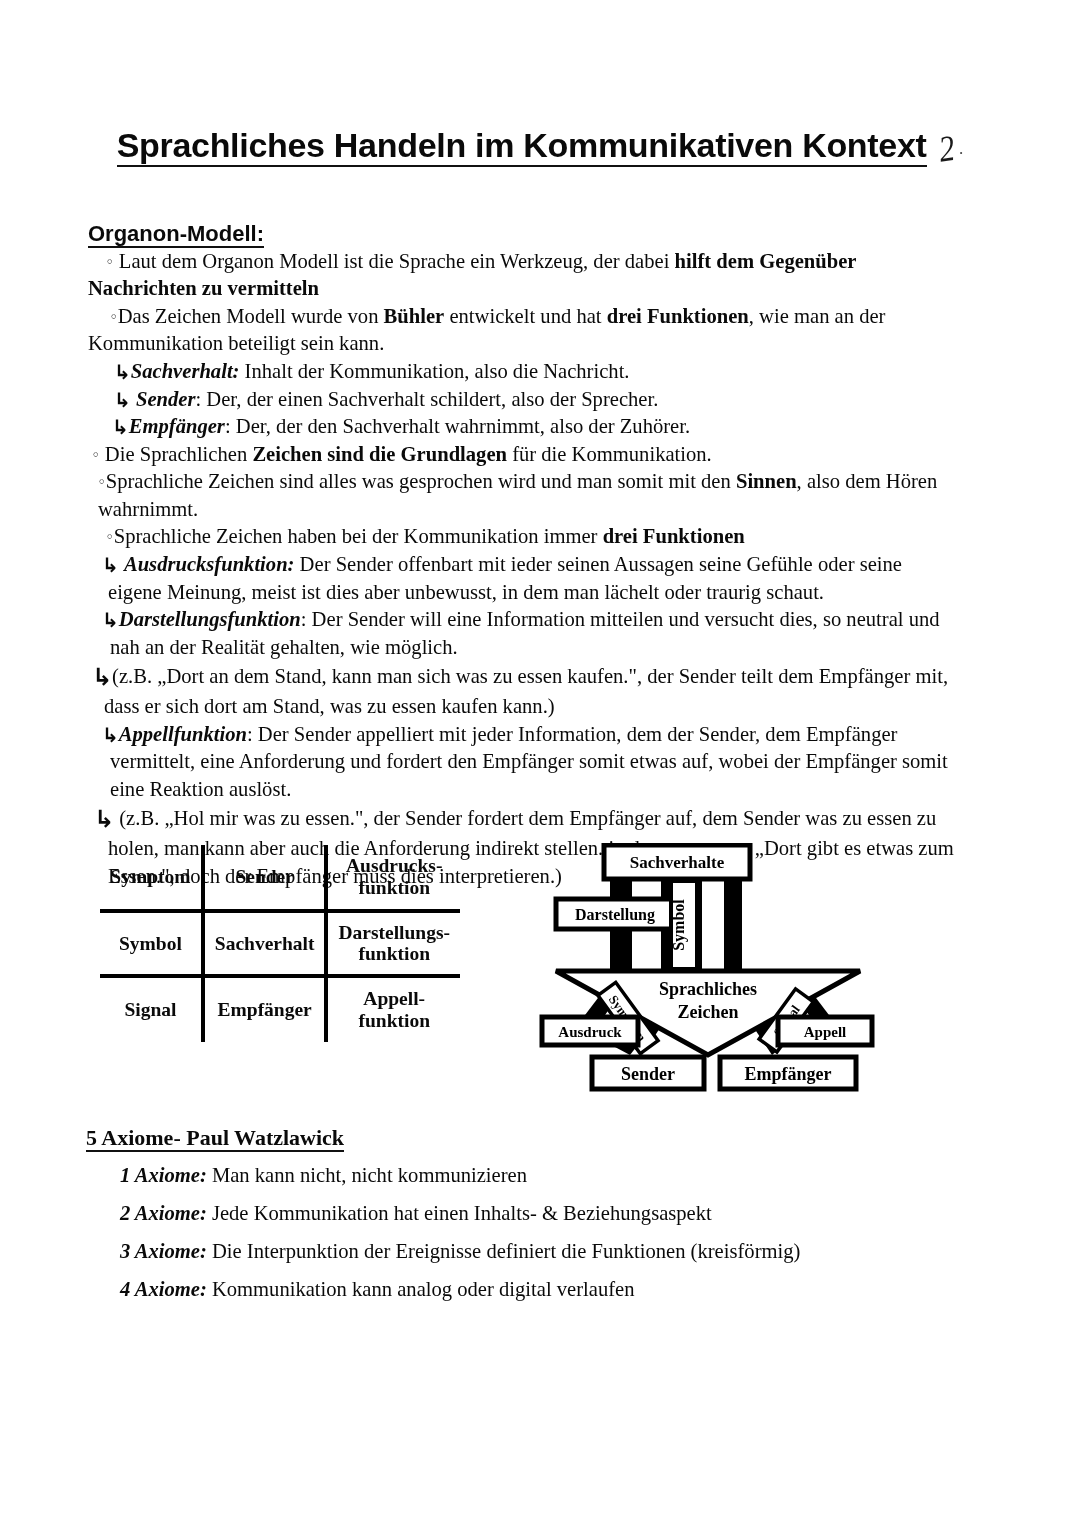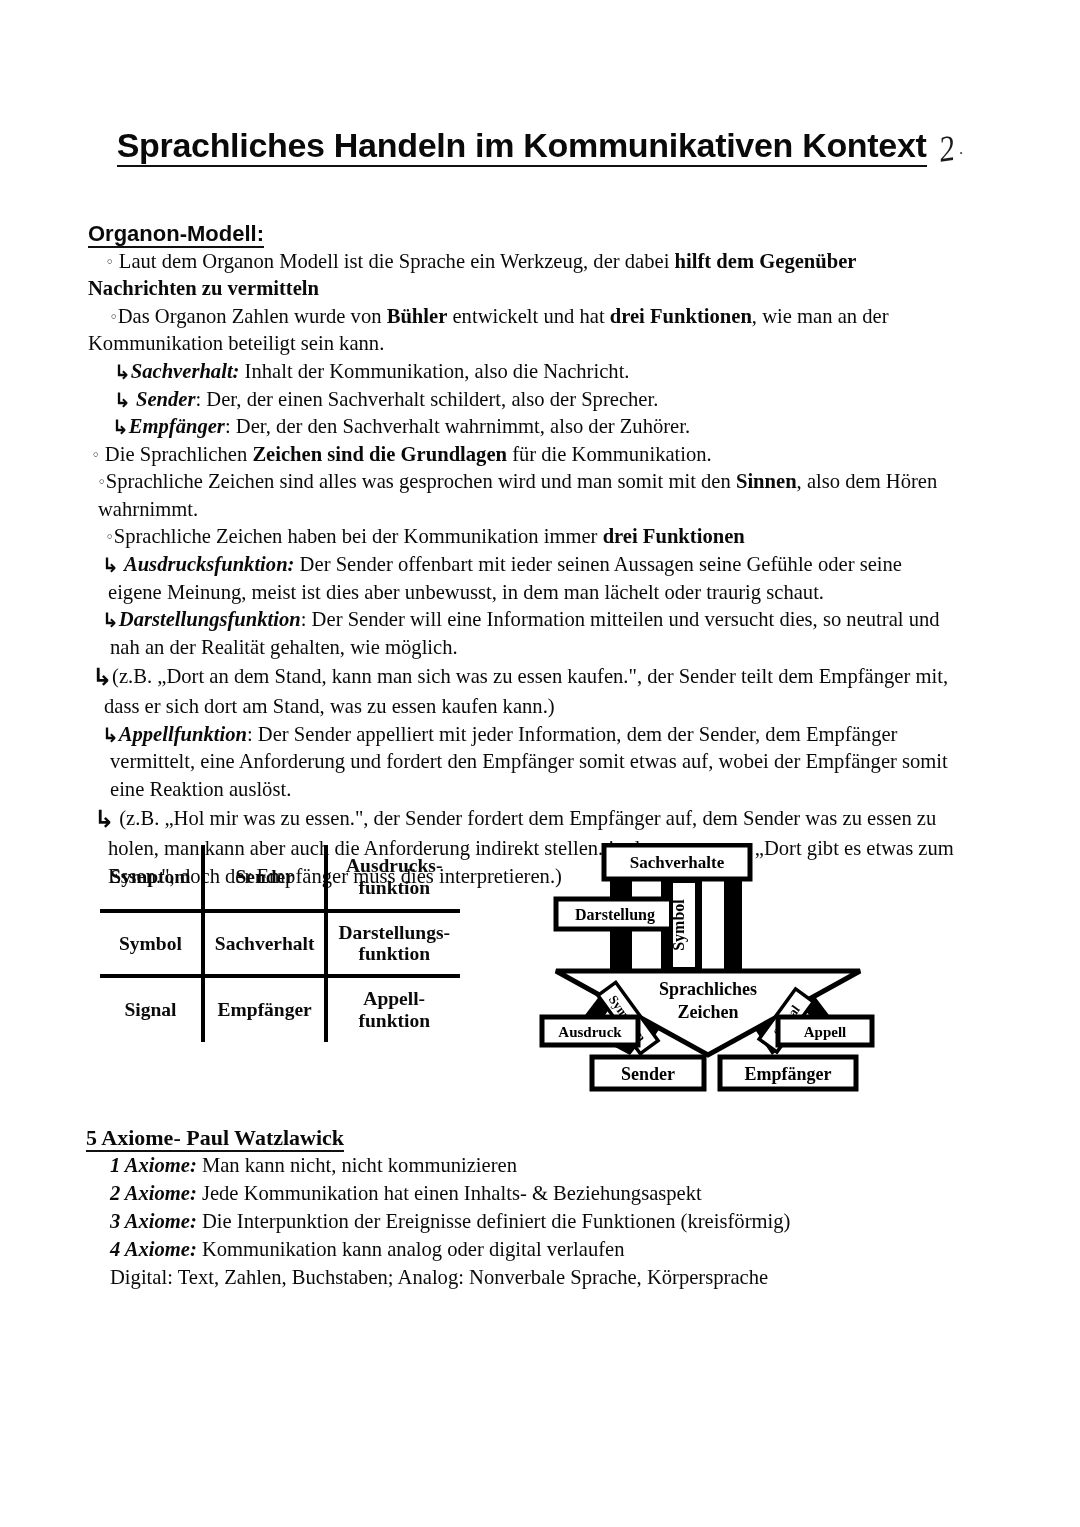--- a/index.html
+++ b/index.html
@@ -119,21 +119,21 @@
   }
 
   
   .axiom-list {
     position: absolute;
     left: 110px;
     width: 860px;
     font-size: 20.6px;
     line-height: 1.355;
   }
-  .axiom-list p { margin: 0; padding: 0; }
+  .axiom-list p { margin: 10px; padding: 0; }
   .axiom-label { font-weight: bold; font-style: italic; }
   .axiom-sub { padding-left: 26px; }
 
   
   .organon-table {
     position: absolute;
     left: 100px;
     top: 845px;
     width: 360px;
     height: 197px;
@@ -179,21 +179,21 @@
 </div>
 
 <div class="sec-heading" style="left:88px; top:222px;">
   <span class="u">Organon-Modell:</span>
 </div>
 
 <div class="body-block" style="top:248px;">
 
   <p class="ind"><span class="bullet">◦</span>&nbsp;<span>Laut dem Organon Modell ist die Sprache ein Werkzeug, der dabei </span><b>hilft dem Gegenüber Nachrichten zu vermitteln</b></p>
 
-  <p class="ind2"><span class="bullet">◦</span><span>Das Organon Zahlen wurde von </span><b>Bühler</b><span> entwickelt und hat </span><b>drei Funktionen</b><span>, wie man an der Kommunikation beteiligt sein kann.</span></p>
+  <p class="ind2"><span class="bullet">◦</span><span>Das Zeichen Modell wurde von </span><b>Bühler</b><span> entwickelt und hat </span><b>drei Funktionen</b><span>, wie man an der Kommunikation beteiligt sein kann.</span></p>
 
   <p style="padding-left:26px;"><span class="arrow">↳</span><span class="bi">Sachverhalt:</span><span> Inhalt der Kommunikation, also die Nachricht.</span></p>
 
   <p style="padding-left:26px;"><span class="arrow">↳</span>&nbsp;<span class="bi">Sender</span><span>: Der, der einen Sachverhalt schildert, also der Sprecher.</span></p>
 
   <p style="padding-left:24px;"><span class="arrow">↳</span><span class="bi">Empfänger</span><span>: Der, der den Sachverhalt wahrnimmt, also der Zuhörer.</span></p>
 
   <p style="padding-left:4px;"><span class="bullet">◦</span>&nbsp;<span>Die Sprachlichen </span><b>Zeichen sind die Grundlagen</b><span> für die Kommunikation.</span></p>
 
   <p style="padding-left:10px;"><span class="bullet">◦</span><span>Sprachliche Zeichen sind alles was gesprochen wird und man somit mit den </span><b>Sinnen</b><span>, also dem Hören wahrnimmt.</span></p>
@@ -308,14 +308,13 @@
 
 <div class="sec-heading-serif" style="left:86px; top:1126px;">
   <span class="u">5 Axiome- Paul Watzlawick</span>
 </div>
 
 <div class="axiom-list" style="top:1152px;">
   <p><span class="axiom-label">1 Axiome:</span> <span>Man kann nicht, nicht kommunizieren</span></p>
   <p><span class="axiom-label">2 Axiome:</span> <span>Jede Kommunikation hat einen Inhalts- &amp; Beziehungsaspekt</span></p>
   <p><span class="axiom-label">3 Axiome:</span> <span>Die Interpunktion der Ereignisse definiert die Funktionen (kreisförmig)</span></p>
   <p><span class="axiom-label">4 Axiome:</span> <span>Kommunikation kann analog oder digital verlaufen</span></p>
-  <p class="axiom-sub"><span>Digital: Text, Zahlen, Buchstaben;   Analog: Nonverbale Sprache, Körpersprache</span></p>
 </div>
 
 </body></html>

